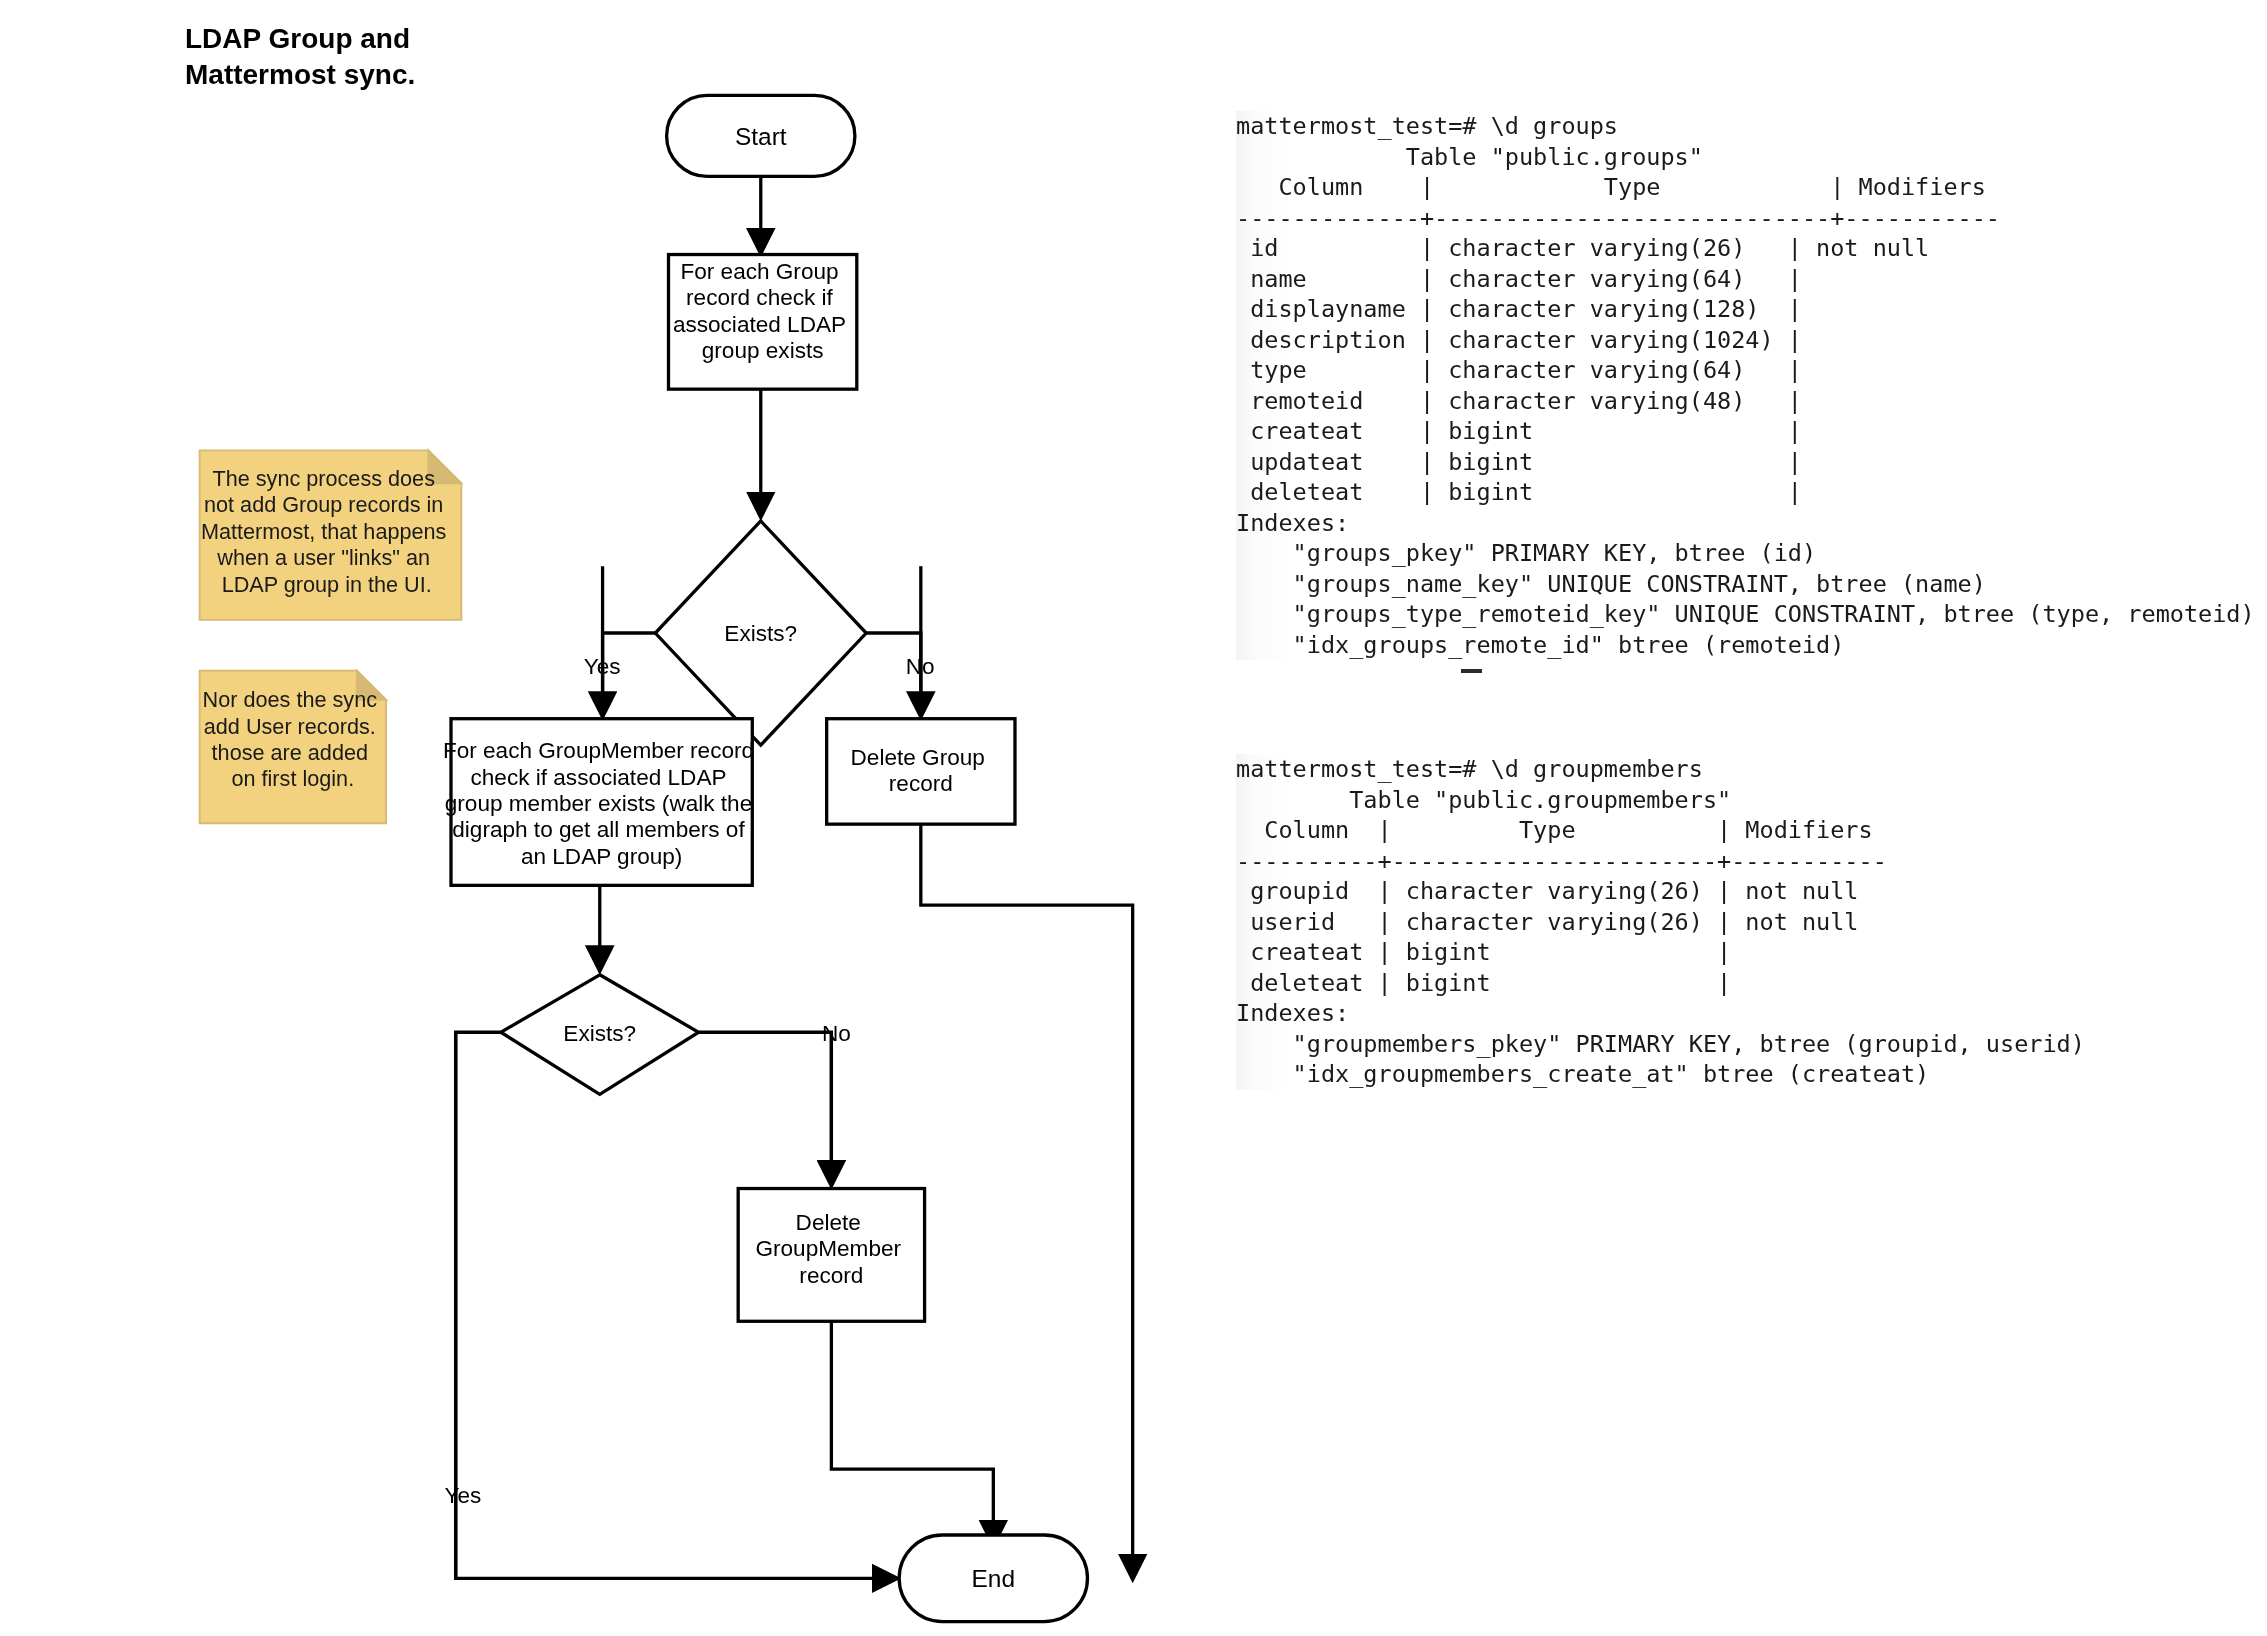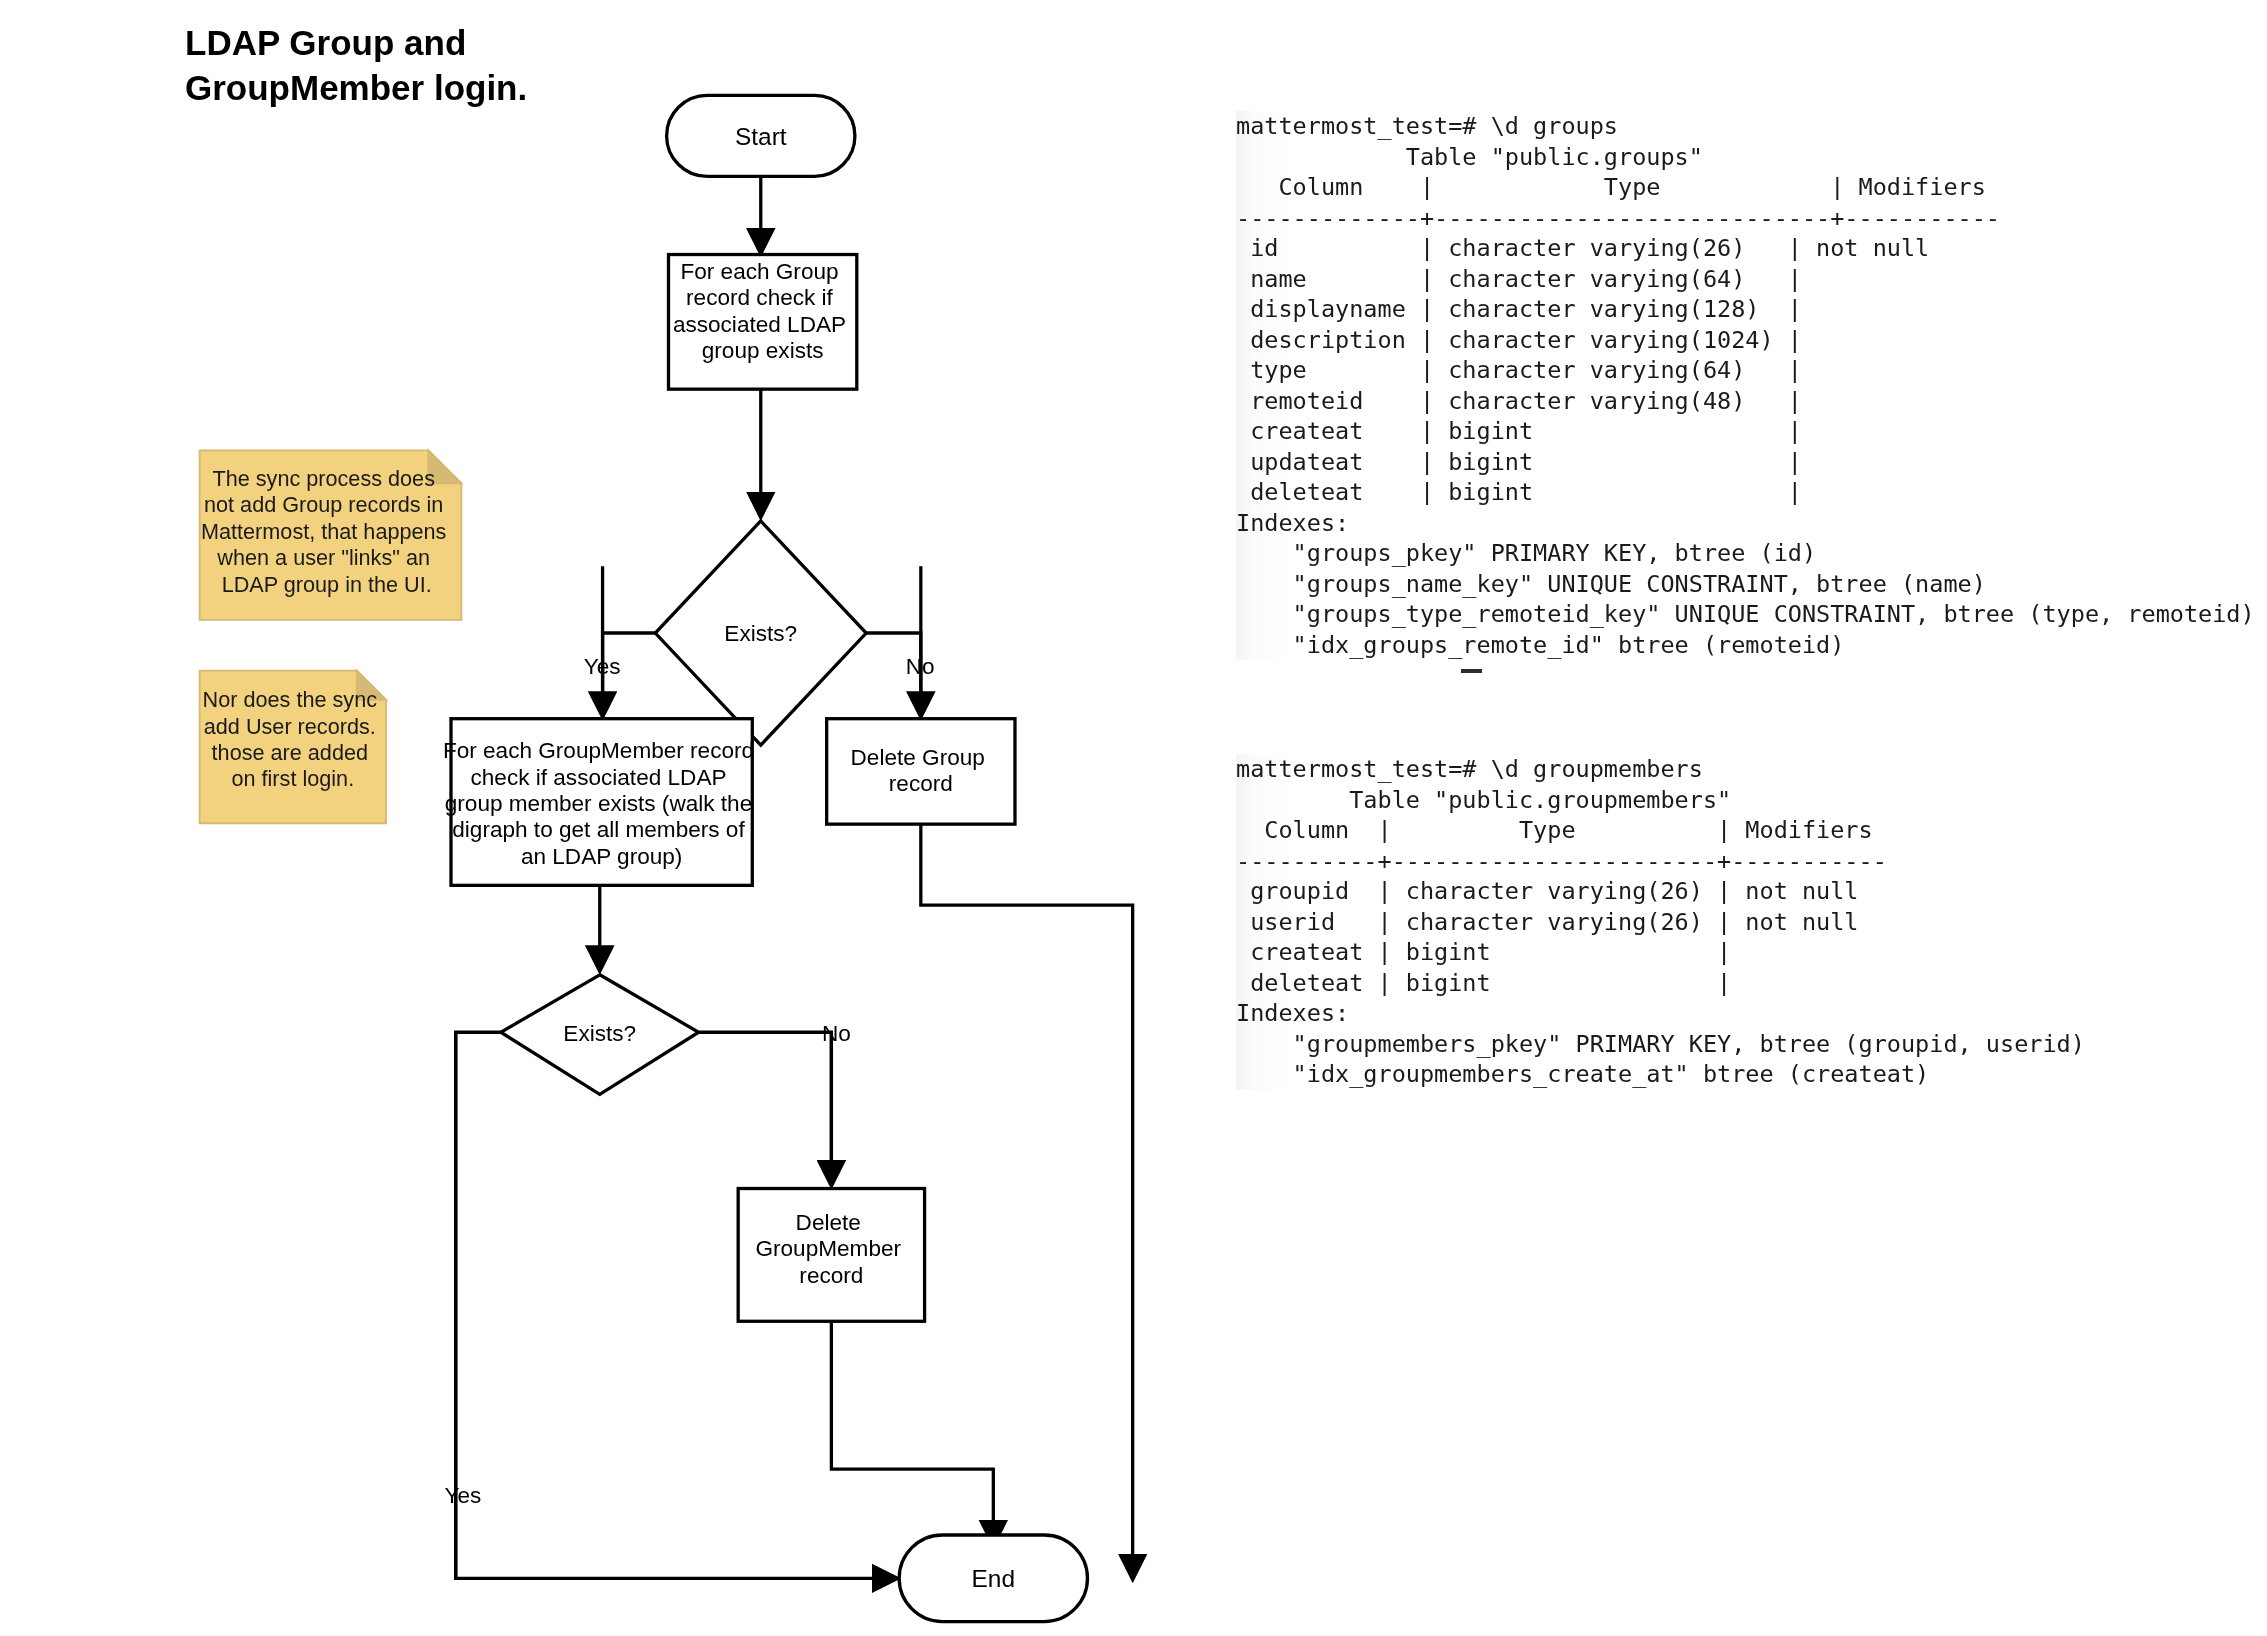--- a/index.html
+++ b/index.html
@@ -1,39 +1,39 @@
 <!DOCTYPE html>
 <html style="font-size:15px"><head>
 <meta charset="utf-8">
 <style>
   html,body{margin:0;padding:0;background:#ffffff;}
   body{width:2267px;height:1637px;position:relative;overflow:hidden;
        font-family:"Liberation Sans",sans-serif;color:#000;}
 
   #page-title{position:absolute;left:185px;top:21px;width:395px;
-      font-size:35px;font-weight:bold;line-height:1.28;color:#000;}
+      font-size:28px;font-weight:bold;line-height:1.28;color:#000;}
 
   #flowchart{position:absolute;left:0;top:0;width:1224px;height:1637px;}
 
   .term{position:absolute;
         font-family:"DejaVu Sans Mono","Liberation Mono",monospace;
         font-size:23.5px;line-height:30.5px;color:#1a1a1a;
         white-space:pre;
         background:linear-gradient(to right,#f4f4f4 0px,#fbfbfb 17px,#ffffff 56px);}
   #terminal-groups{left:1236px;top:111px;}
   #terminal-groupmembers{left:1236px;top:754px;}
   .term-cursor{position:absolute;left:1461px;top:669px;width:21px;height:3.8px;
                background:#2b2b2b;}
 </style>
 </head>
 <body>
 
 <div id="page-title">
   <span>LDAP Group and</span><br>
-  <span>GroupMember login.</span>
+  <span>Mattermost sync.</span>
 </div>
 
 <svg id="flowchart" viewBox="0 0 1300 1738" width="1224" height="1637" xmlns="http://www.w3.org/2000/svg">
   <defs>
     <marker id="arrow" viewBox="0 0 12 12" refX="10" refY="6" markerWidth="9" markerHeight="9" orient="auto-start-reverse">
       <path d="M 0 0 L 12 6 L 0 12 z" fill="#000"></path>
     </marker>
   </defs>
 
   <g fill="none" stroke="#000" stroke-width="3.5" marker-end="url(#arrow)">

